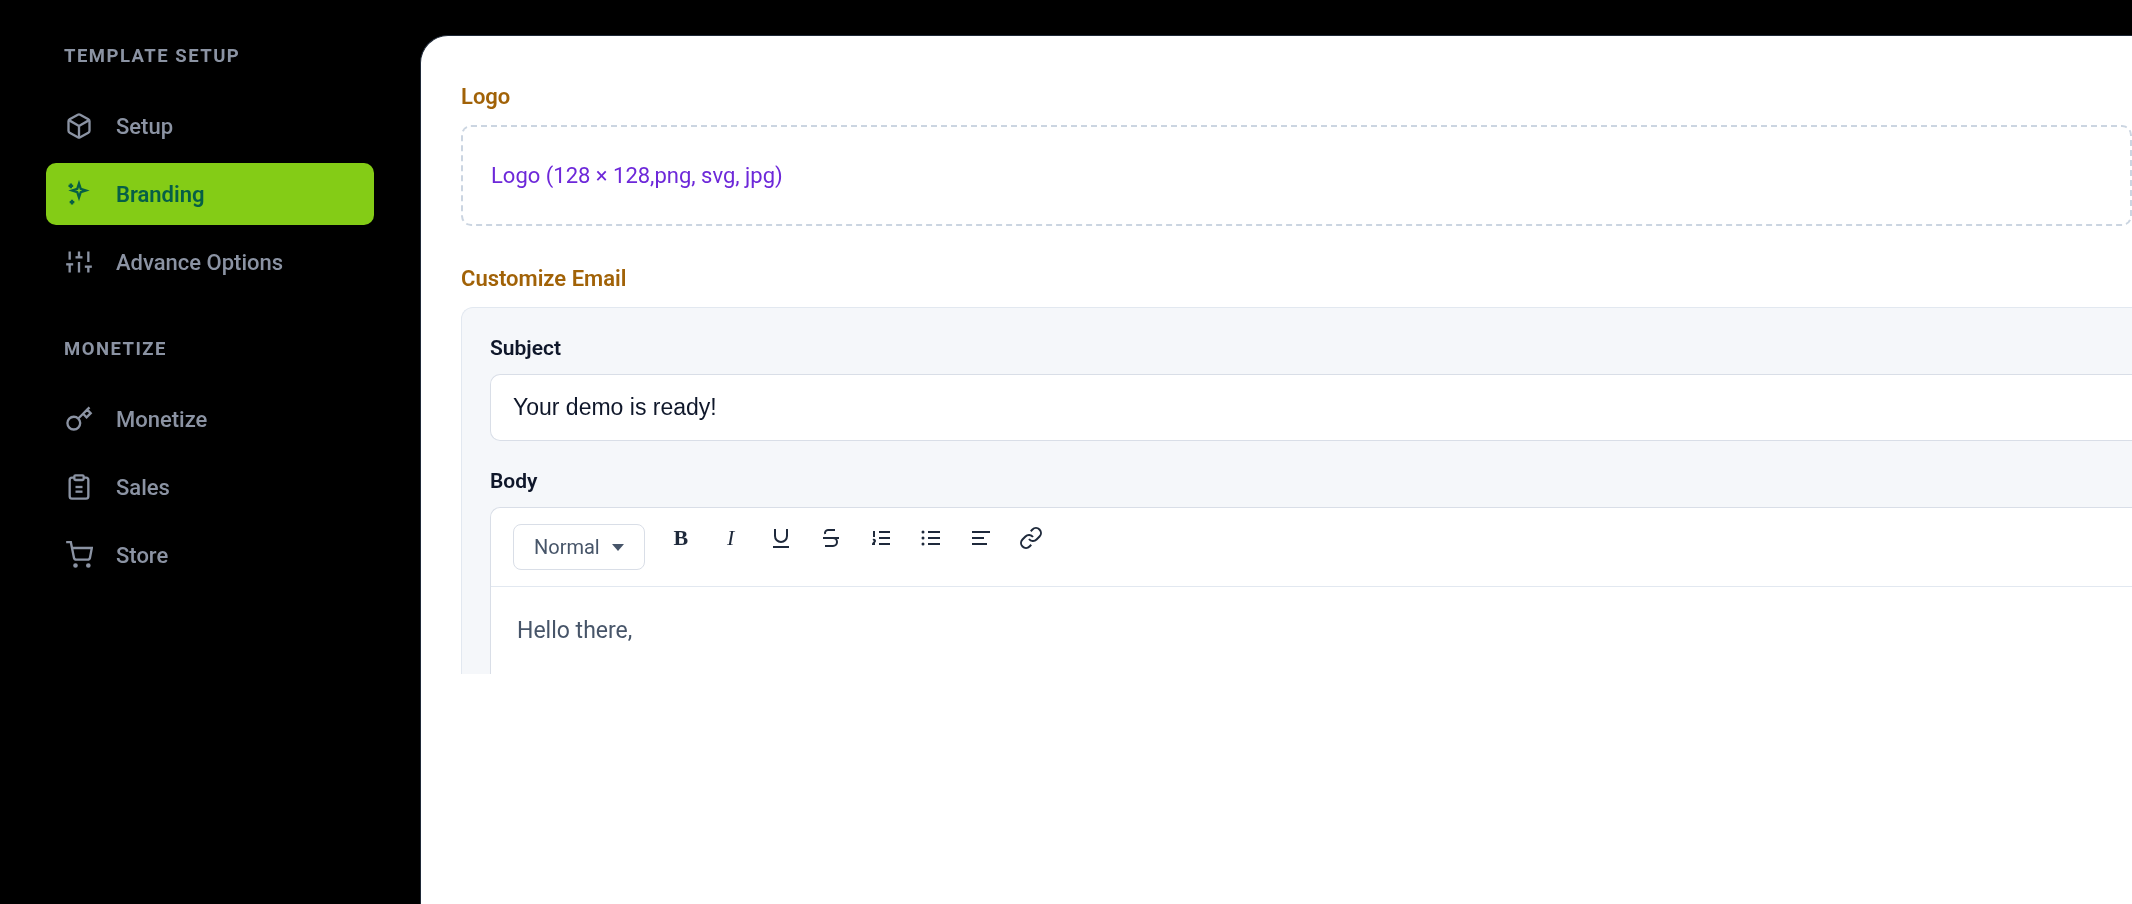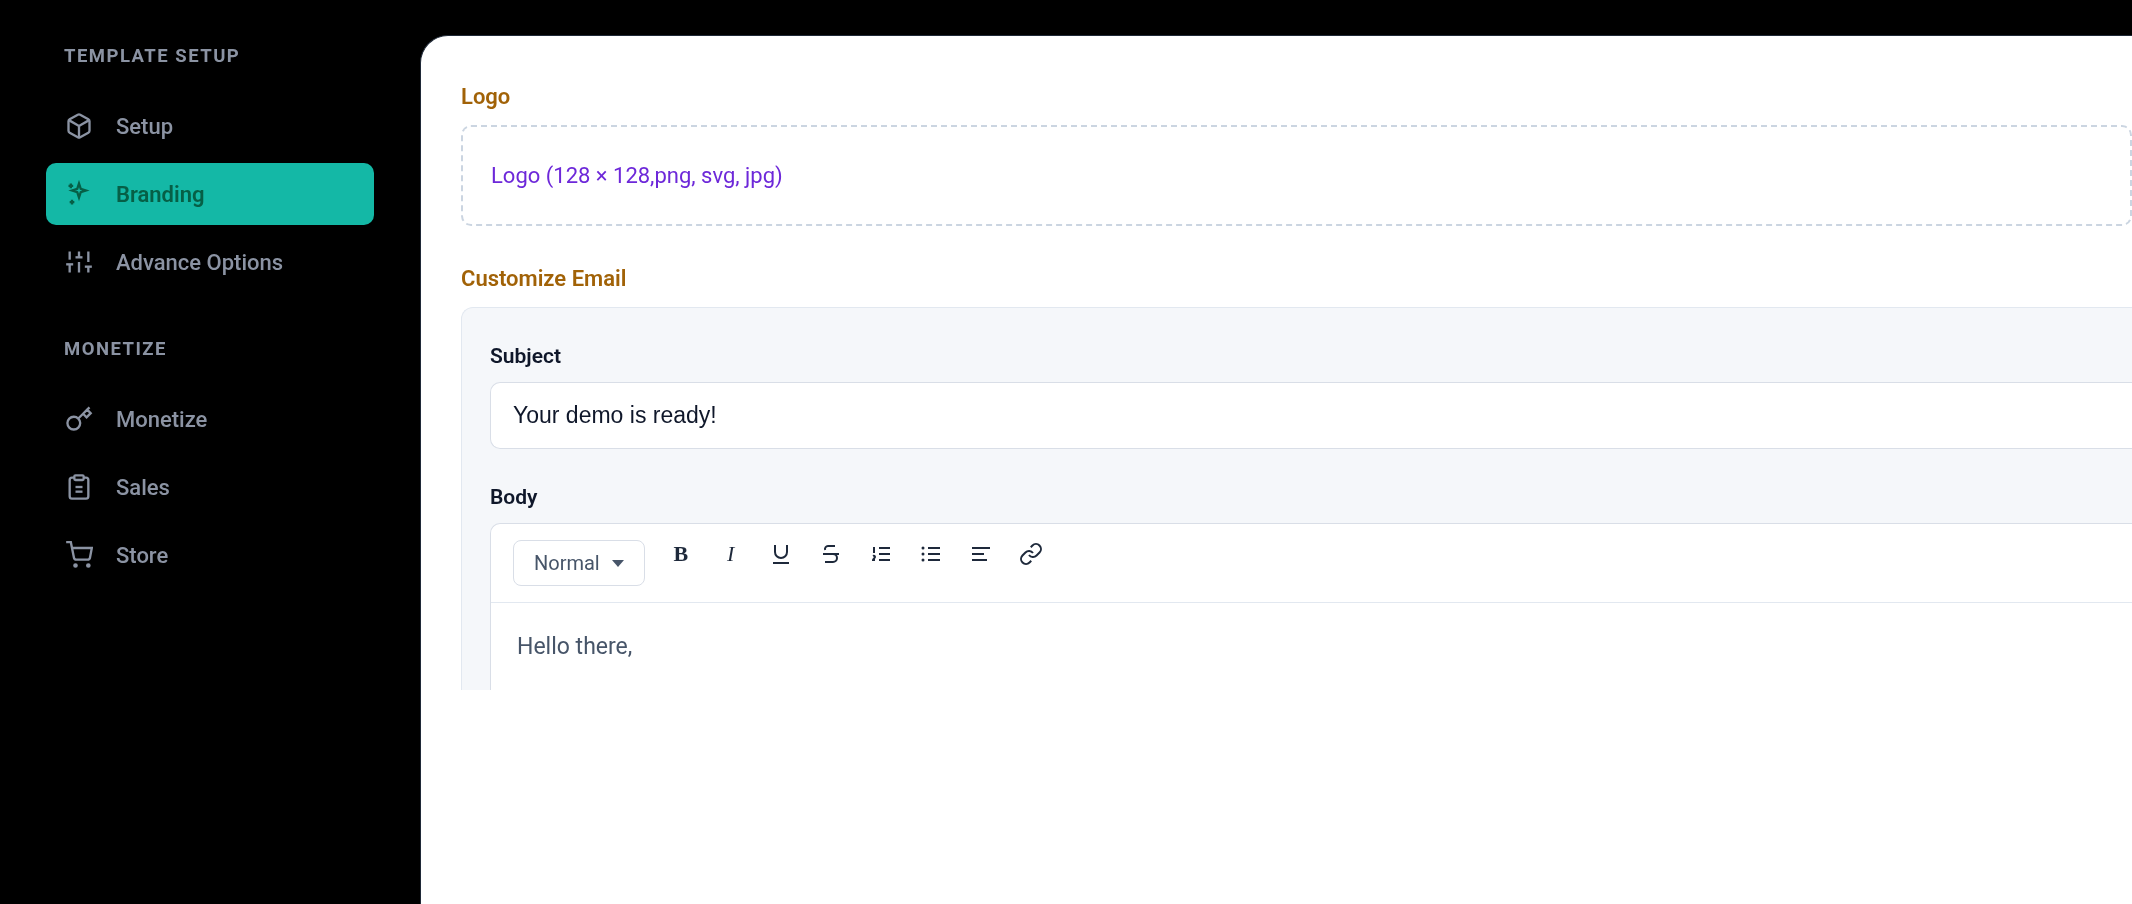--- a/index.html
+++ b/index.html
@@ -50,21 +50,21 @@
     justify-content: center;
     color: #8b93a3;
   }
   .nav-item .icon svg { width: 28px; height: 28px; stroke: currentColor; fill: none; stroke-width: 2; }
   .nav-label {
     font-size: 22px;
     font-weight: 500;
     color: #8b93a3;
   }
   .nav-item.active {
-    background: #14b8a6;
+    background: #84cc16;
   }
   .nav-item.active .nav-label { color: #065f46; font-weight: 600; }
   .nav-item.active .icon { color: #065f46; }
 
   
   .main {
     flex: 1;
     background: #ffffff;
     border-top-left-radius: 28px;
     margin-top: 35px;
@@ -95,21 +95,20 @@
     border-right: none;
     border-bottom: none;
     padding: 28px 0 0 28px;
     margin-top: 16px;
   }
   .sub-label {
     font-size: 21px;
     font-weight: 600;
     color: #0f172a;
     margin-bottom: 14px;
-    margin-top: 8px;
   }
   .subject-input {
     width: 100%;
     background: #ffffff;
     border: 1px solid #d9dee7;
     border-right: none;
     border-radius: 10px 0 0 10px;
     padding: 19px 22px;
     font-size: 23px;
     color: #0f172a;

